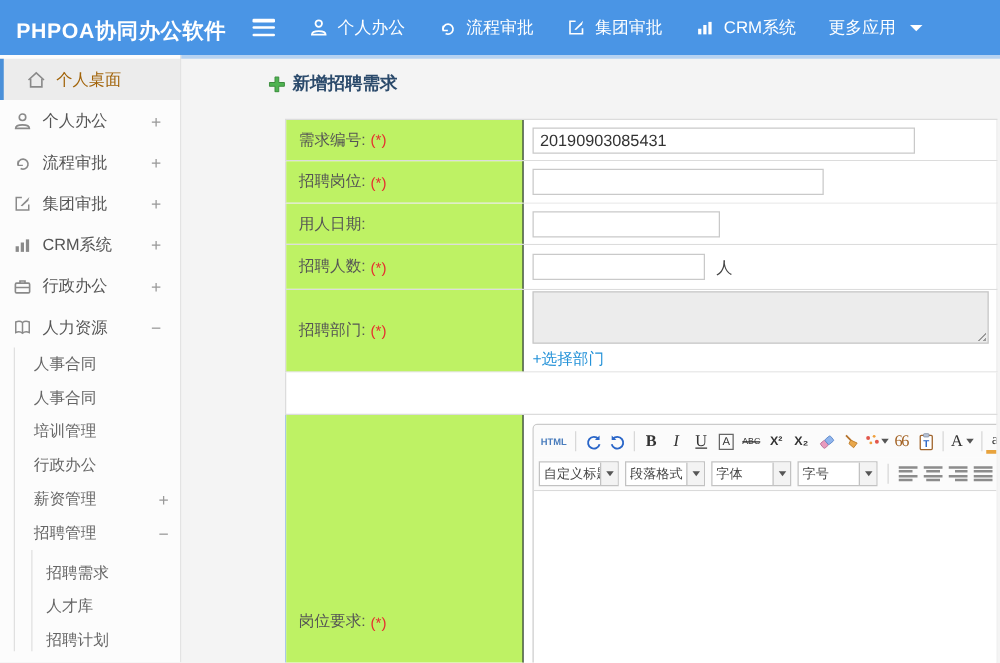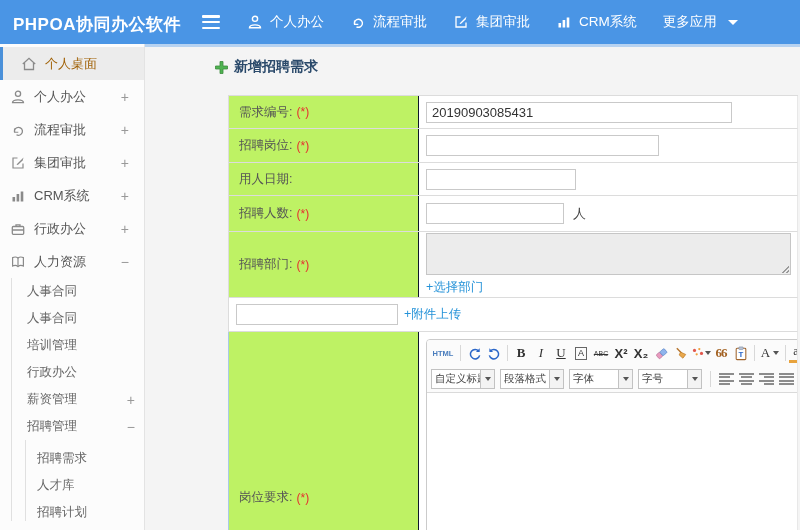--- a/index.html
+++ b/index.html
@@ -59,22 +59,22 @@
   .edt2 { height:27px; display:flex; align-items:center; padding:0 4px; background:#FBFBFB; border-bottom:1px solid #DADADA; gap:5px; }
   .edcontent { height:267px; background:#fff; }
   .ti { min-width:20px; height:19px; display:flex; align-items:center; justify-content:center; font-size:11px; color:#333; cursor:pointer; flex:none; }
   .sep { width:1px; height:16px; background:#D8D8D8; margin:0 3px; flex:none; }
   .ti-html { font-size:7.5px; font-weight:bold; color:#4A7DBD; min-width:28px; }
   .ti-b { font-family:"Liberation Serif",serif; font-weight:bold; font-size:13px; }
   .ti-i { font-family:"Liberation Serif",serif; font-style:italic; font-size:13px; }
   .ti-u { font-family:"Liberation Serif",serif; font-size:13px; text-decoration:underline; }
   .ti-abox span { border:1px solid #666; font-size:9px; padding:0 2px; line-height:11px; }
   .ti-strike { font-size:7px; text-decoration:line-through; letter-spacing:0; }
-  .ti-sup,.ti-sub { font-size:13px; font-weight:bold; }
-  .ti-quote { font-family:"Liberation Serif",serif; font-weight:bold; font-size:13px; color:#A36223; letter-spacing:-1px; }
+  .ti-sup,.ti-sub { font-size:10px; font-weight:bold; }
+  .ti-quote { font-family:"Liberation Serif",serif; font-weight:normal; font-size:13px; color:#A36223; letter-spacing:-1px; }
   .ti-fontcolor { gap:3px; font-family:"Liberation Serif",serif; font-size:13px; min-width:24px; }
   .caret-sm { width:0; height:0; border-left:3px solid transparent; border-right:3px solid transparent; border-top:4px solid #555; display:inline-block; }
   .ti-bg { font-family:"Liberation Serif",serif; font-size:12px; border-bottom:3px solid #E8A33D; min-width:14px; }
   .esel { height:20px; width:64px; background:#fff; border:1px solid #C2C2C2; display:flex; align-items:center; cursor:pointer; flex:none; }
   .esel .txt { flex:1; padding-left:3px; font-size:10.5px; color:#444; white-space:nowrap; overflow:hidden; }
   .esel .car { width:14px; height:100%; border-left:1px solid #C2C2C2; background:#F3F3F3; display:flex; align-items:center; justify-content:center; }
   .al { width:15px; height:13px; display:flex; flex-direction:column; justify-content:space-between; cursor:pointer; flex:none; }
   .al i { display:block; height:2.2px; background:#8C8C8C; }
   .al-left i:nth-child(even){ width:70%; } .al-left i:nth-child(odd){ width:100%; }
   .al-center i:nth-child(even){ width:70%; align-self:center; } .al-center i:nth-child(odd){ width:100%; }
@@ -275,24 +275,20 @@
         <span>招聘部门:</span>
         <span class="req">(*)</span>
       </div>
     <div class="fv fv-col">
       <div class="dept-area"></div>
       <a class="blue-link dept-link">+选择部门</a>
     </div>
   </div>
 
   <div class="frow r6">
-    <div class="fv">
-        <input class="inp w6" value="" style="">
-        <a class="blue-link link-after">+附件上传</a>
-      </div>
   </div>
 
   <div class="frow r7">
     <div class="fl">
         <span>岗位要求:</span>
         <span class="req">(*)</span>
       </div>
     <div class="fv" style="align-items:flex-start;">
       <div class="edbox">
 

